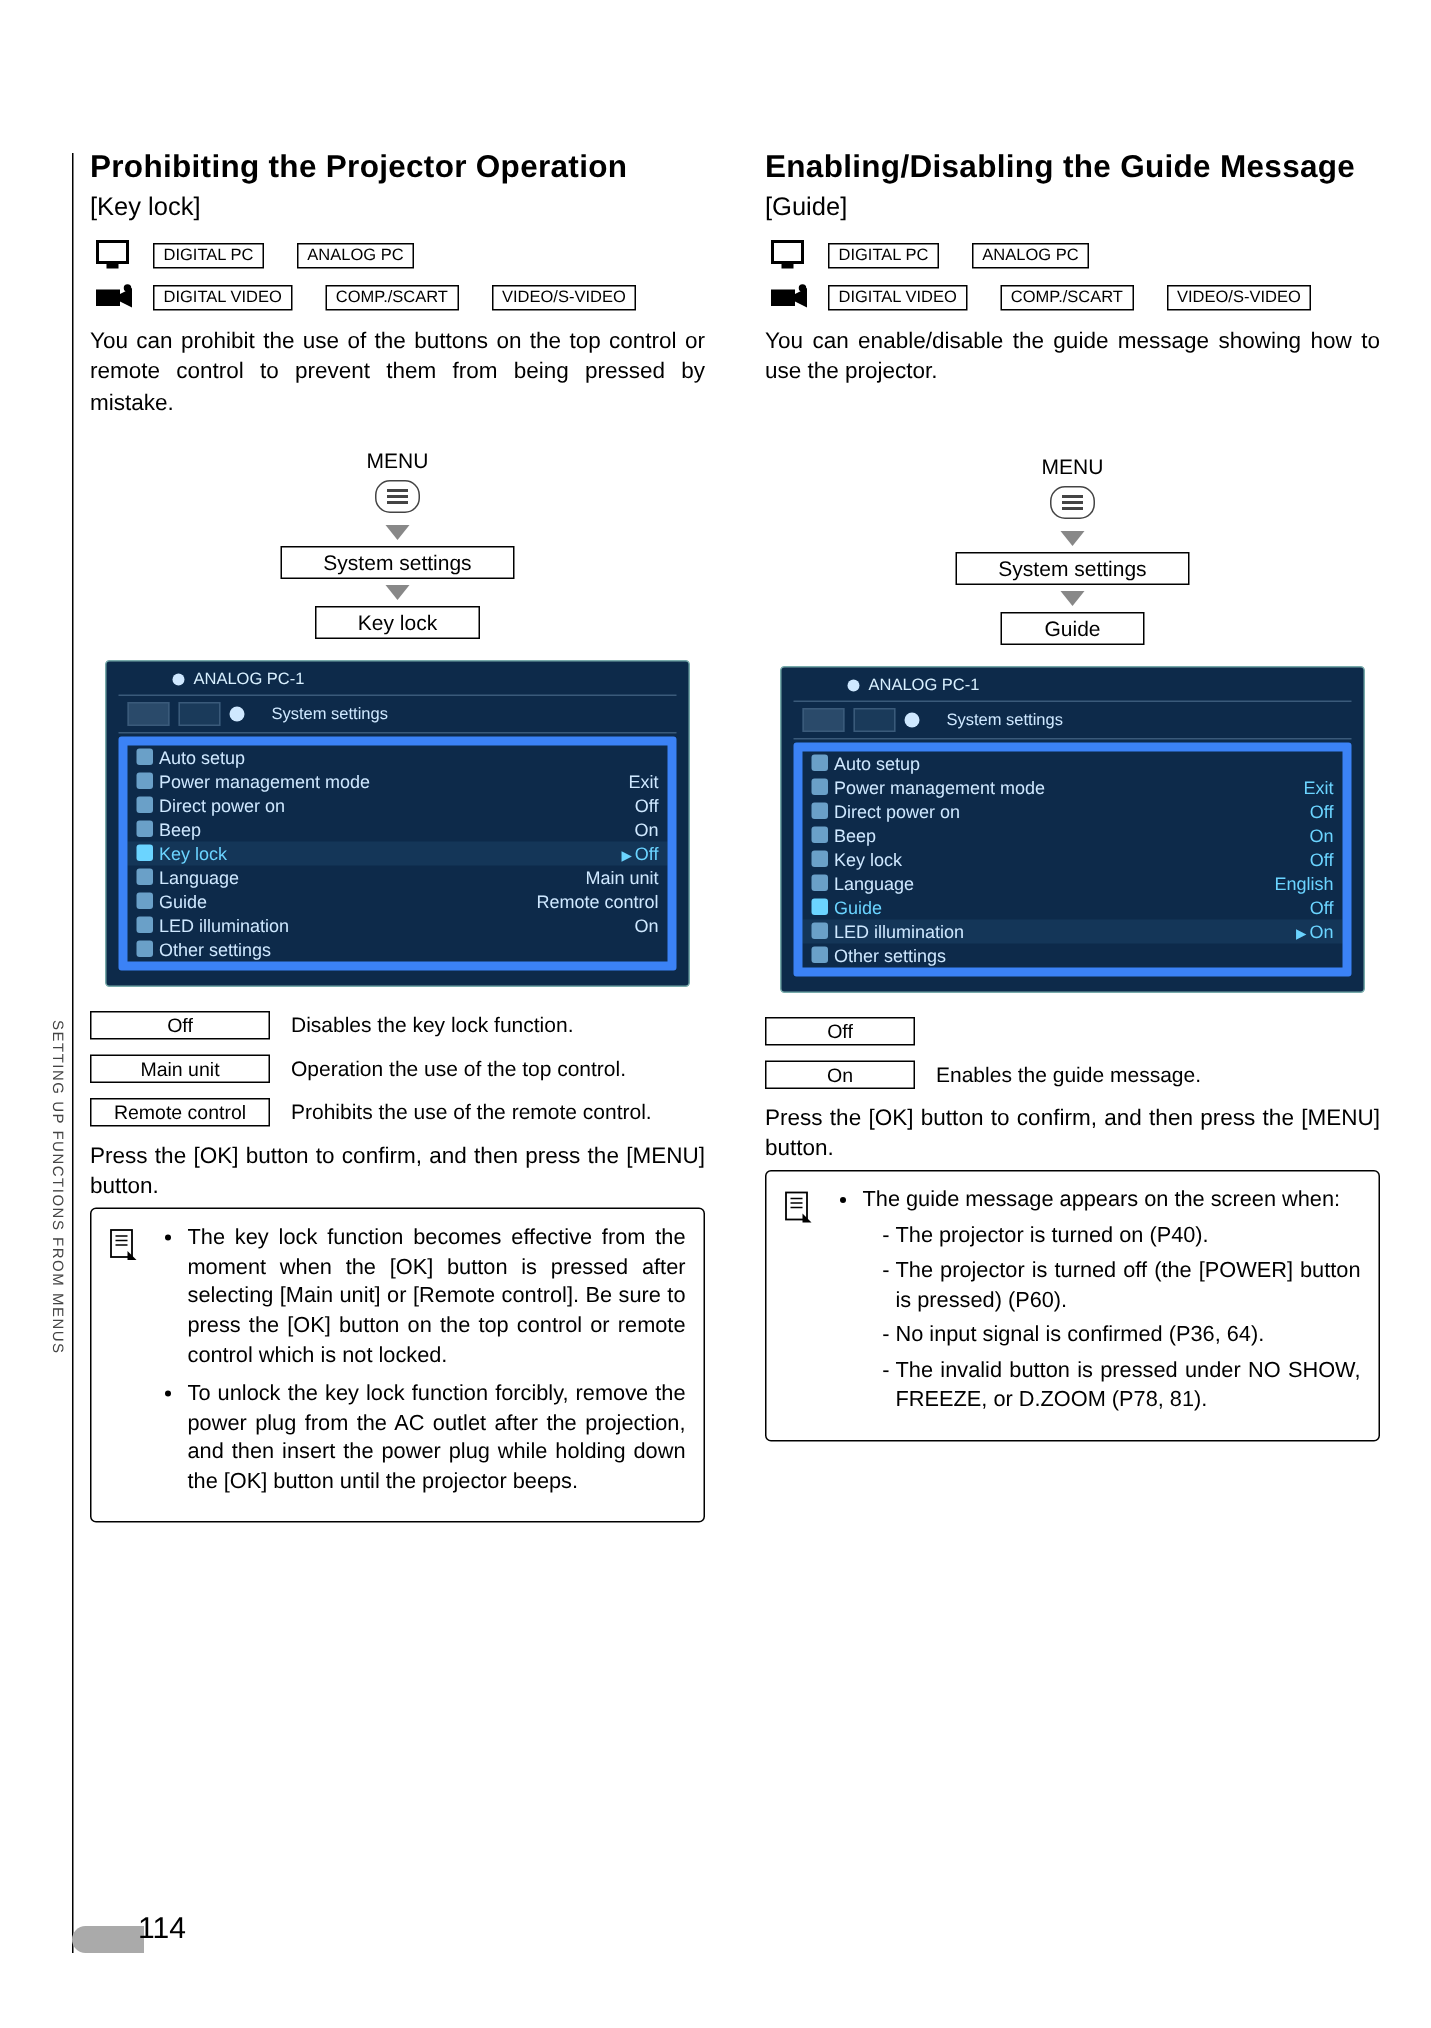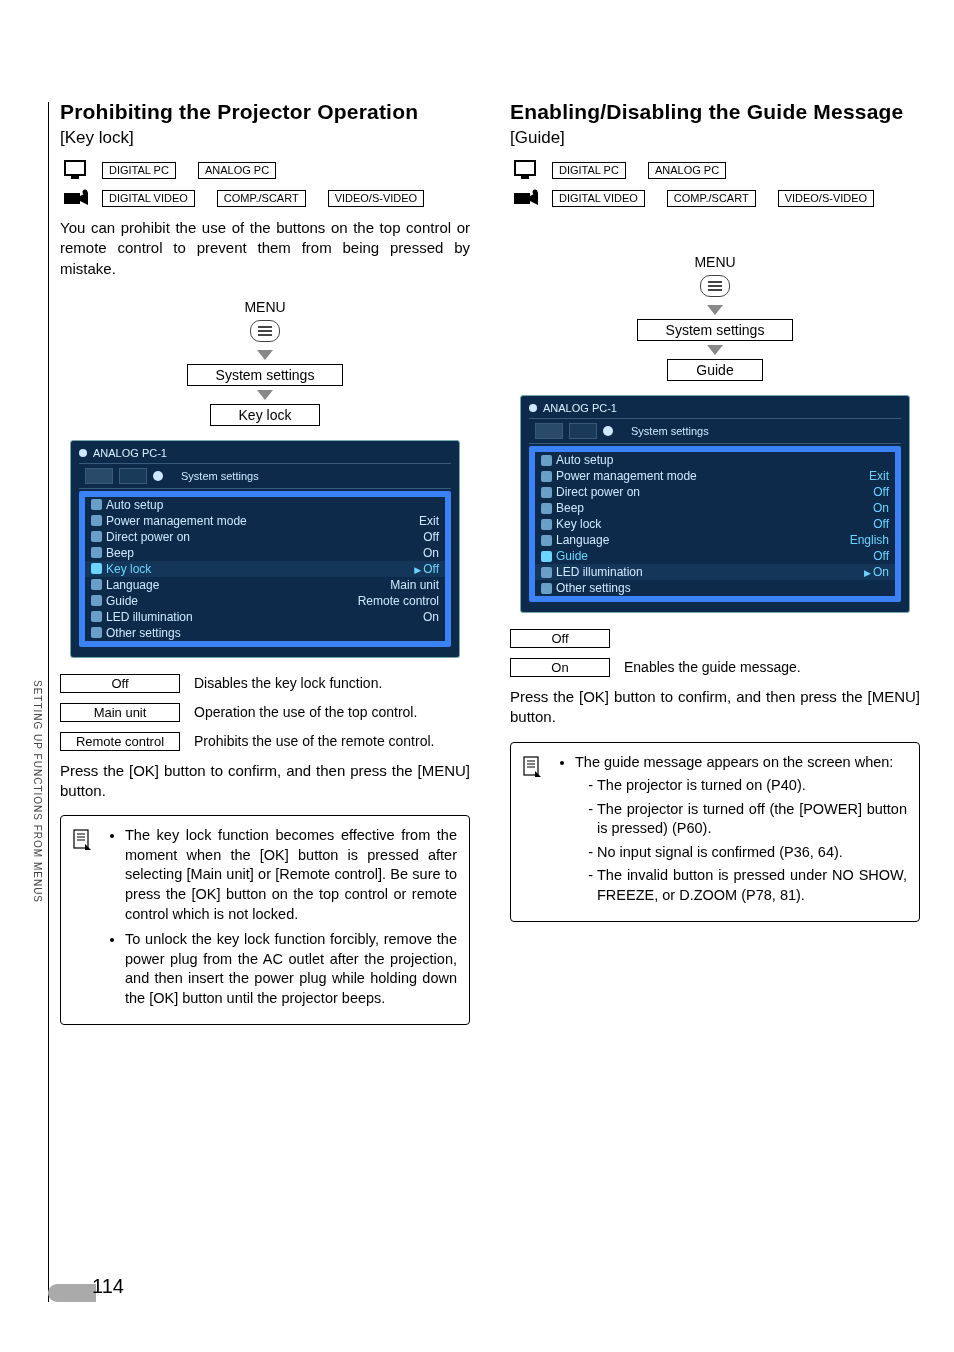--- a/index.html
+++ b/index.html
@@ -112,20 +112,21 @@
     position: relative;
     margin: 6px 10px;
   }
   .osd-hdr {
     display: flex;
     align-items: center;
     gap: 6px;
     font-size: 11px;
     color: #d8f0ff;
     margin-bottom: 4px;
+    margin-left: 36px;
   }
   .osd-pin { width: 8px; height: 8px; background: #cfe8ff; border-radius: 50%; }
   .osd-tabs {
     display: flex;
     gap: 6px;
     padding: 4px 6px;
     border-top: 1px solid #3a5a7a;
     border-bottom: 1px solid #3a5a7a;
     align-items: center;
     margin-bottom: 2px;
@@ -178,21 +179,21 @@
   }
   .opt-label.narrow { width: 100px; }
   .opt-desc { flex: 1; line-height: 1.3; text-align: justify; }
   .press { font-size: 15px; line-height: 1.35; margin-top: 6px; text-align: justify; }
   .note-block {
     border: 0.8px solid #000;
     border-radius: 4px;
     display: flex;
     gap: 12px;
     padding: 10px 12px 10px 10px;
-    margin-top: 14px;
+    margin-top: 4px;
     font-size: 14.5px;
     line-height: 1.35;
   }
   .note-icon {
     width: 24px;
     flex-shrink: 0;
     padding-top: 2px;
   }
   .note-icon svg { width: 22px; height: 24px; }
   .note-body ul { margin: 0; padding-left: 18px; text-align: justify; }
@@ -425,20 +426,21 @@
               <circle cx="22" cy="5" r="2.5" fill="#000"></circle>
             </svg>
         </div>
         <div class="badges">
           <span class="badge">DIGITAL VIDEO</span>
           <span class="badge">COMP./SCART</span>
           <span class="badge">VIDEO/S-VIDEO</span>
         </div>
       </div>
 
+      <div class="body-text">You can enable/disable the guide message showing how to use the projector.</div>
 
       <div class="flow" style="margin-top:44px">
         <div class="label">MENU</div>
         <div class="menu-icon">
             <span></span>
           </div>
         <div class="arrow"></div>
         <div class="box">System settings</div>
         <div class="arrow"></div>
         <div class="box">Guide</div>

